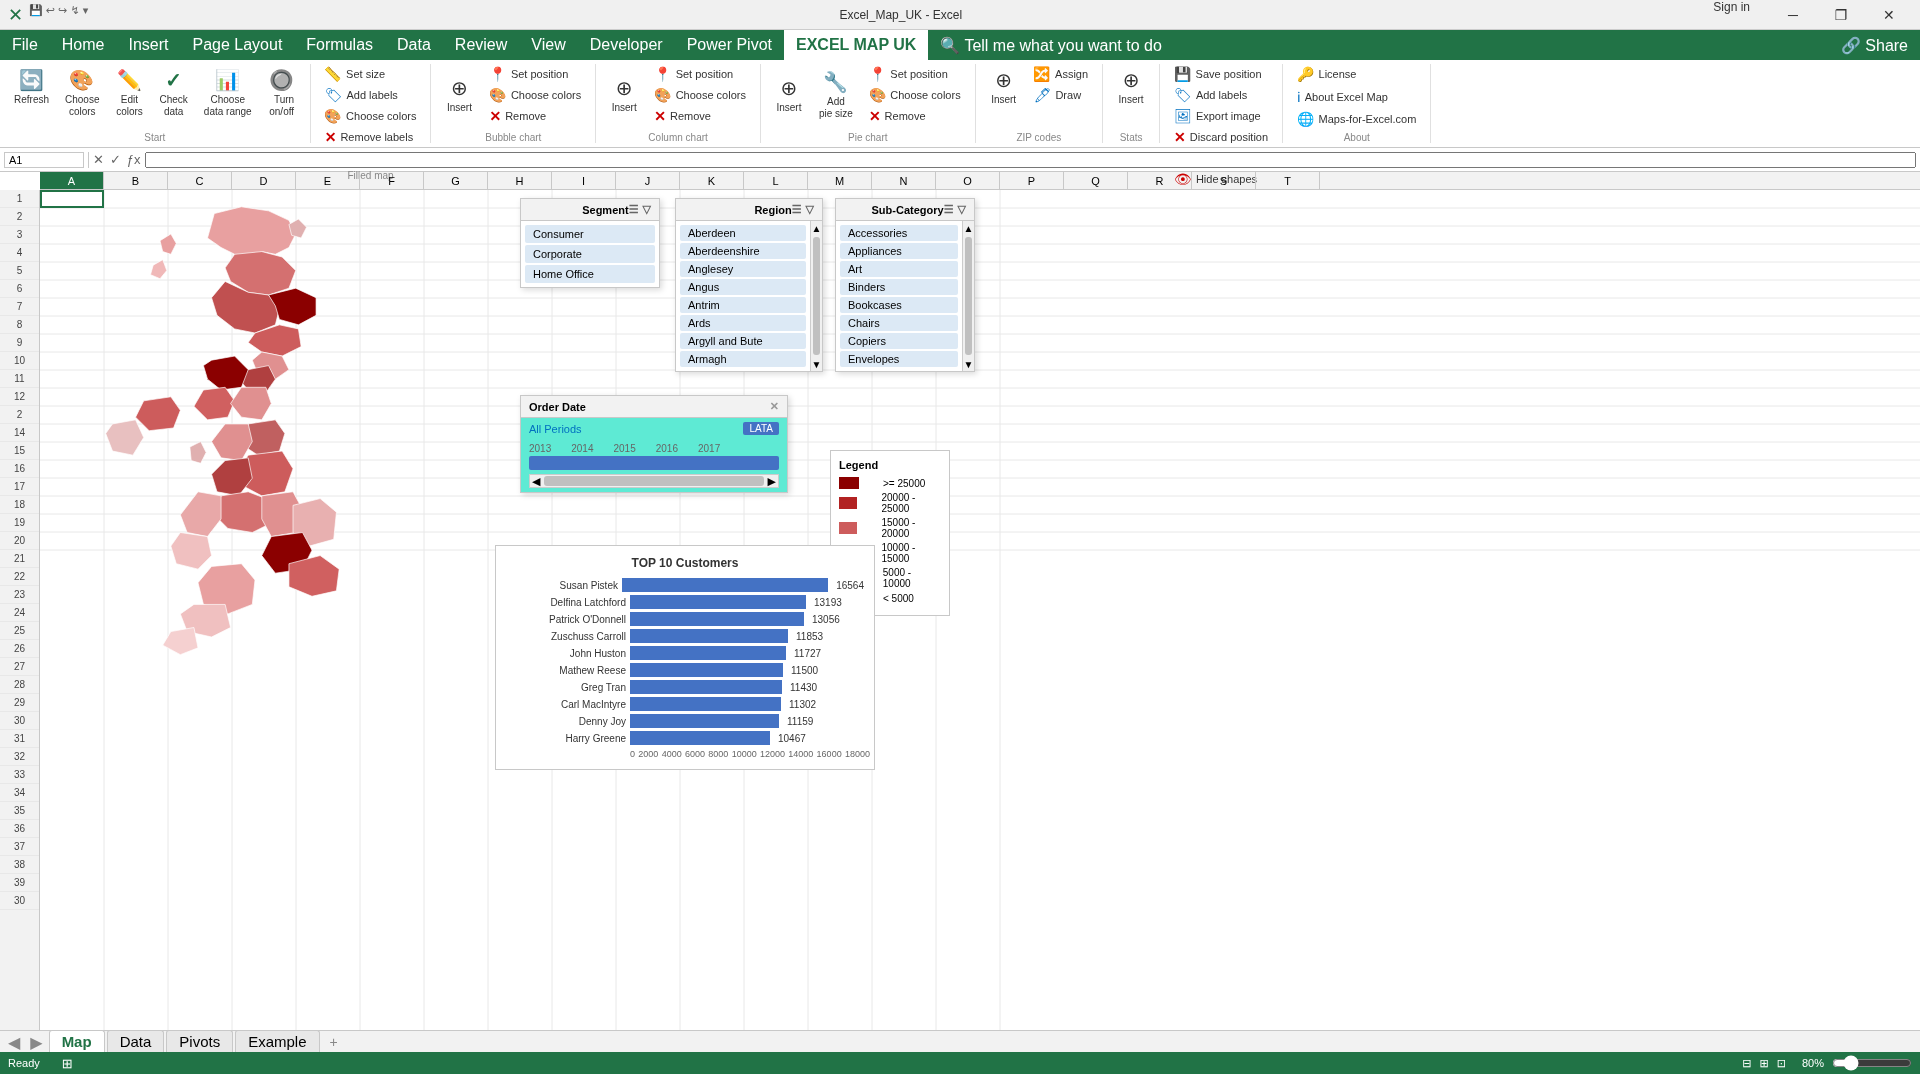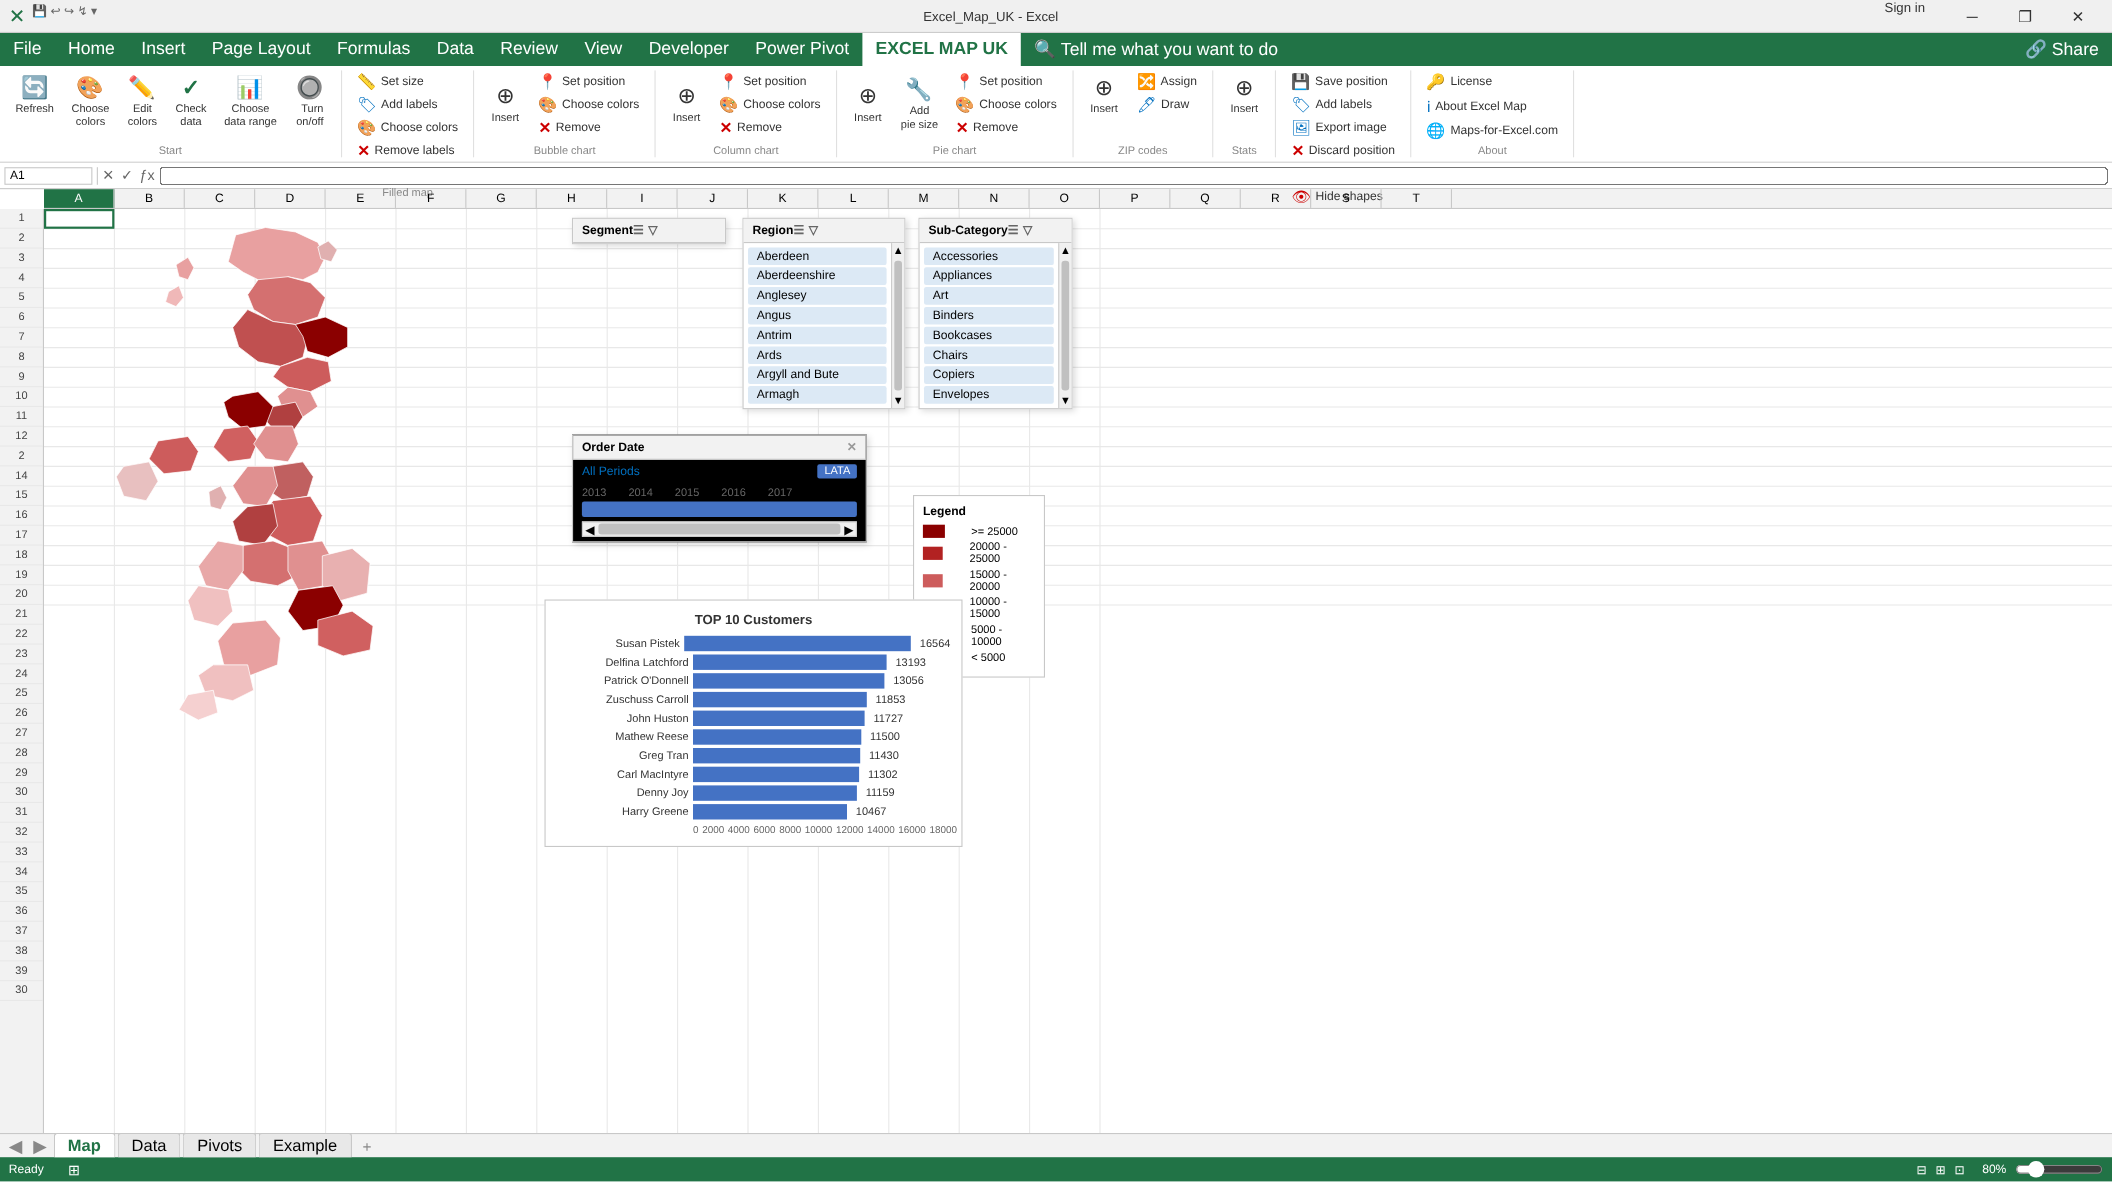--- a/index.html
+++ b/index.html
@@ -166,21 +166,21 @@
       border: 1px solid #c8c8c8;
       box-shadow: 2px 2px 6px rgba(0,0,0,0.15);
     }
     .filter-panel-header {
       background: #f2f2f2;
       padding: 4px 8px;
       font-size: 11px;
       font-weight: 600;
       display: flex;
       align-items: center;
-      justify-content: flex-start;
+      justify-content: flex-end;
       border-bottom: 1px solid #c8c8c8;
     }
     .filter-header-icons { display: flex; gap: 4px; color: #666; }
     .filter-item {
       padding: 3px 8px;
       font-size: 11px;
       cursor: pointer;
       background: #dce9f5;
       margin: 2px 4px;
       border-radius: 2px;
@@ -195,21 +195,21 @@
       font-size: 11px;
       background: #dce9f5;
       margin: 2px 4px;
       border-radius: 2px;
       cursor: pointer;
     }
 
     
     .date-panel {
       position: absolute;
-      background: #000000;
+      background: #5eead4;
       border: 1px solid #c8c8c8;
       box-shadow: 2px 2px 6px rgba(0,0,0,0.15);
     }
     .date-panel-header {
       background: #f2f2f2;
       padding: 4px 8px;
       font-size: 11px;
       font-weight: 600;
       display: flex;
       align-items: center;
@@ -803,20 +803,25 @@
       <path d="M45,165 L62,162 L68,175 L60,188 L45,185 L40,172 Z" fill="#E8C0C0" stroke="#fff" stroke-width="0.5"></path>
     </svg>
 
     <div class="filter-panel" style="left:480px; top:8px; width:140px;">
       <div class="filter-panel-header">
         <span>Segment</span>
         <div class="filter-header-icons">
           <span style="cursor:pointer;">☰</span>
           <span style="cursor:pointer;">▽</span>
         </div>
+      </div>
+      <div class="filter-list">
+        <div class="filter-item">Consumer</div>
+        <div class="filter-item">Corporate</div>
+        <div class="filter-item">Home Office</div>
       </div>
     </div>
 
     <div class="filter-panel" style="left:635px; top:8px; width:148px;">
       <div class="filter-panel-header">
         <span>Region</span>
         <div class="filter-header-icons">
           <span style="cursor:pointer;">☰</span>
           <span style="cursor:pointer;">▽</span>
         </div>

